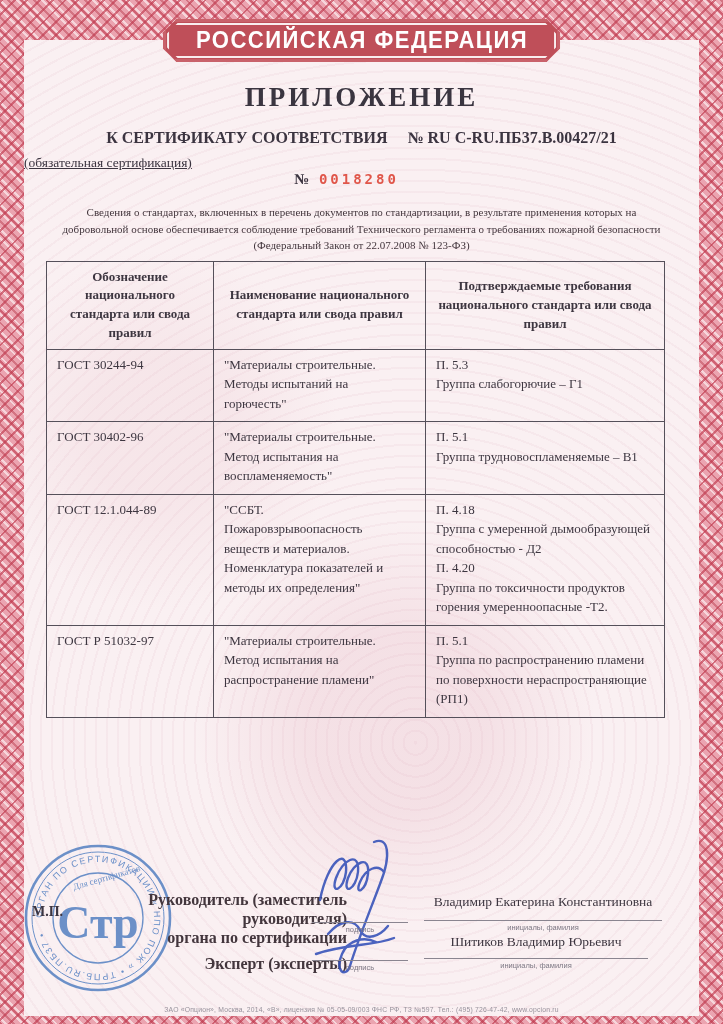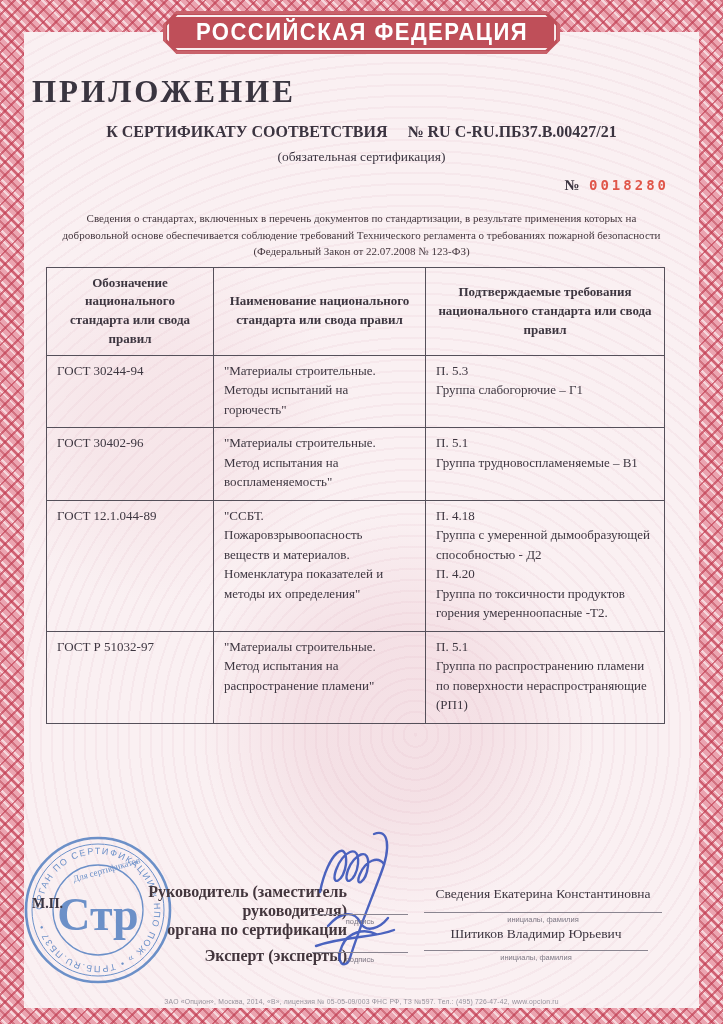--- a/index.html
+++ b/index.html
@@ -35,27 +35,27 @@
     position:absolute;inset:4px;border:2px solid rgba(255,255,255,.9);
     clip-path:polygon(11px 0,calc(100% - 11px) 0,100% 11px,100% calc(100% - 11px),calc(100% - 11px) 100%,11px 100%,0 calc(100% - 11px),0 11px);
     pointer-events:none;
   }
   .badge span{
     font-family:"Liberation Sans","DejaVu Sans",sans-serif;font-weight:bold;
     font-size:23px;color:#ffffff;letter-spacing:1.5px;white-space:nowrap;
     display:inline-block;transform:scaleX(.96);
   }
   .title{
-    margin:8px;padding-top:42px;font-size:31px;font-weight:bold;
+    text-align:center;margin:16px;padding-top:42px;font-size:27px;font-weight:bold;
     letter-spacing:3px;color:#3a3540;
   }
   .cert-line{text-align:center;margin-top:13px;font-size:16px;font-weight:bold;white-space:nowrap;}
   .cert-line .num{margin-left:16px;}
-  .cert-type{text-align:center;margin-top:8px;font-size:13.5px;}
-  .serial{ text-align:right;margin:12px 30px 0 0;font-size:15px;font-weight:bold;}
+  .cert-type{text-align:left;margin-top:8px;font-size:13.5px;text-decoration:underline;}
+  .serial{ text-align:center;margin:0 30px 0 0;font-size:15px;font-weight:bold;}
   .serial .digits{color:#e0564a;letter-spacing:3px;margin-left:6px;font-family:"DejaVu Sans Mono","Liberation Mono",monospace;font-size:14px;}
   
   .intro{
     margin:16px auto 0;width:606px;text-align:center;font-weight:normal;
     font-size:11px;line-height:1.5;color:#43363d;
   }
   
   table{
     border-collapse:collapse;margin:7px 0 12px 22px;width:618px;table-layout:fixed;font-family:Liberation Serif, serif;
   }
@@ -204,21 +204,21 @@
           <g fill="none" stroke="#3450b8" stroke-width="2.4" stroke-linecap="round" opacity="0.88">
             <path d="M38,66 C46,26 66,12 64,38 C62,56 48,62 54,44 C60,26 78,16 76,38 C74,56 60,62 66,44 C72,28 88,20 86,40 C84,58 72,62 78,48 C84,34 96,30 102,38"></path>
             <path d="M92,8 C106,2 110,20 98,50 C86,82 76,106 68,132 C64,144 52,138 60,120 C66,106 82,102 94,108"></path>
             <path d="M46,100 C58,86 72,84 78,96 C84,108 98,102 106,92"></path>
             <path d="M34,120 C62,110 92,112 112,104"></path>
           </g>
         </svg>
 
         <div class="sigline l1"></div>
         <div class="cap cap-s1">подпись</div>
-        <div class="pname pn1">Сведения Екатерина Константиновна</div>
+        <div class="pname pn1">Владимир Екатерина Константиновна</div>
         <div class="sigline n1"></div>
         <div class="cap cap-n1">инициалы, фамилия</div>
 
         <div class="sigline l2"></div>
         <div class="cap cap-s2">подпись</div>
         <div class="pname pn2">Шитиков Владимир Юрьевич</div>
         <div class="sigline n2"></div>
         <div class="cap cap-n2">инициалы, фамилия</div>
 
       </div>

